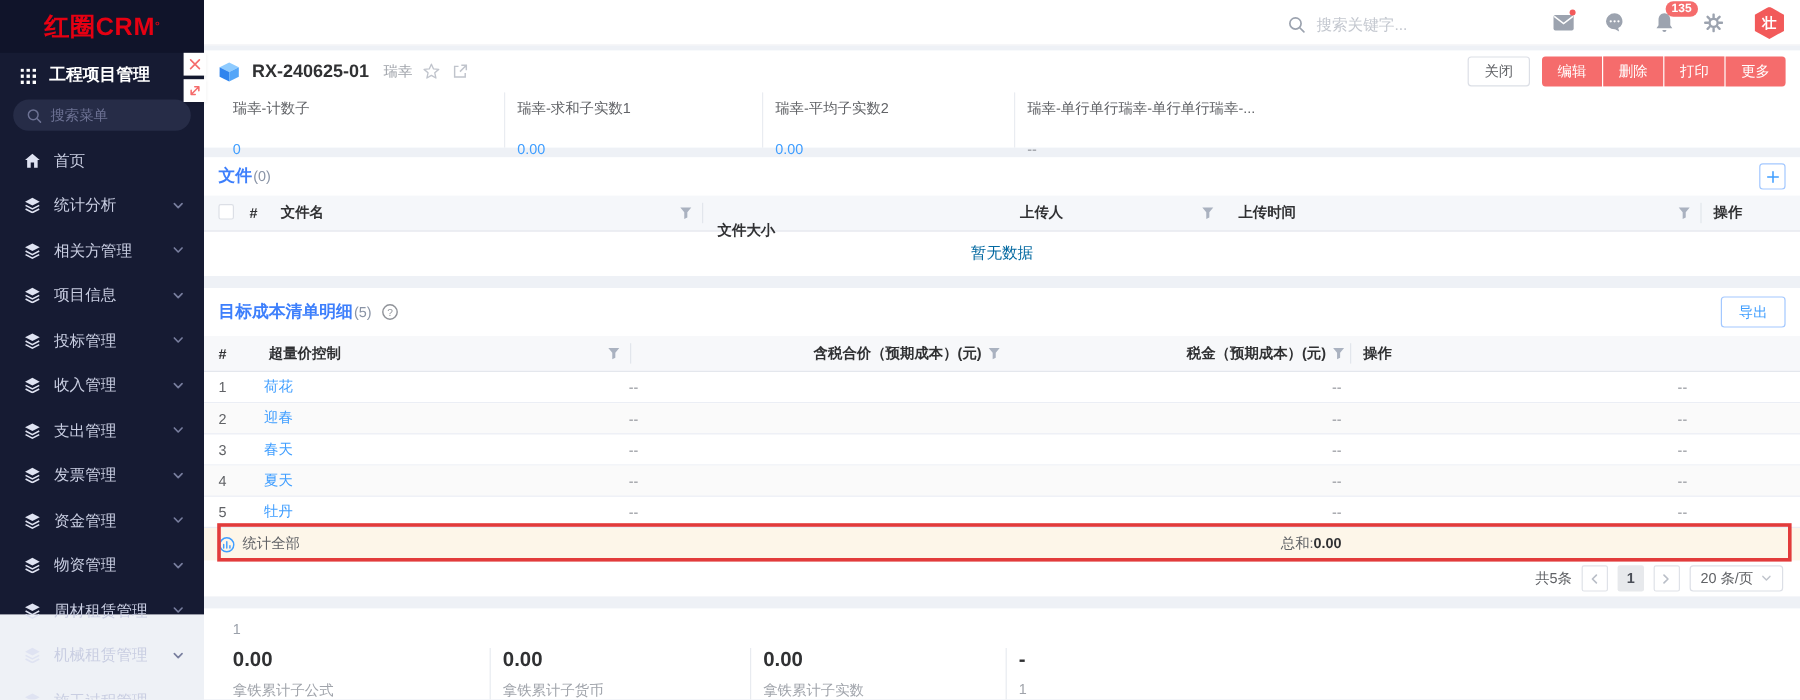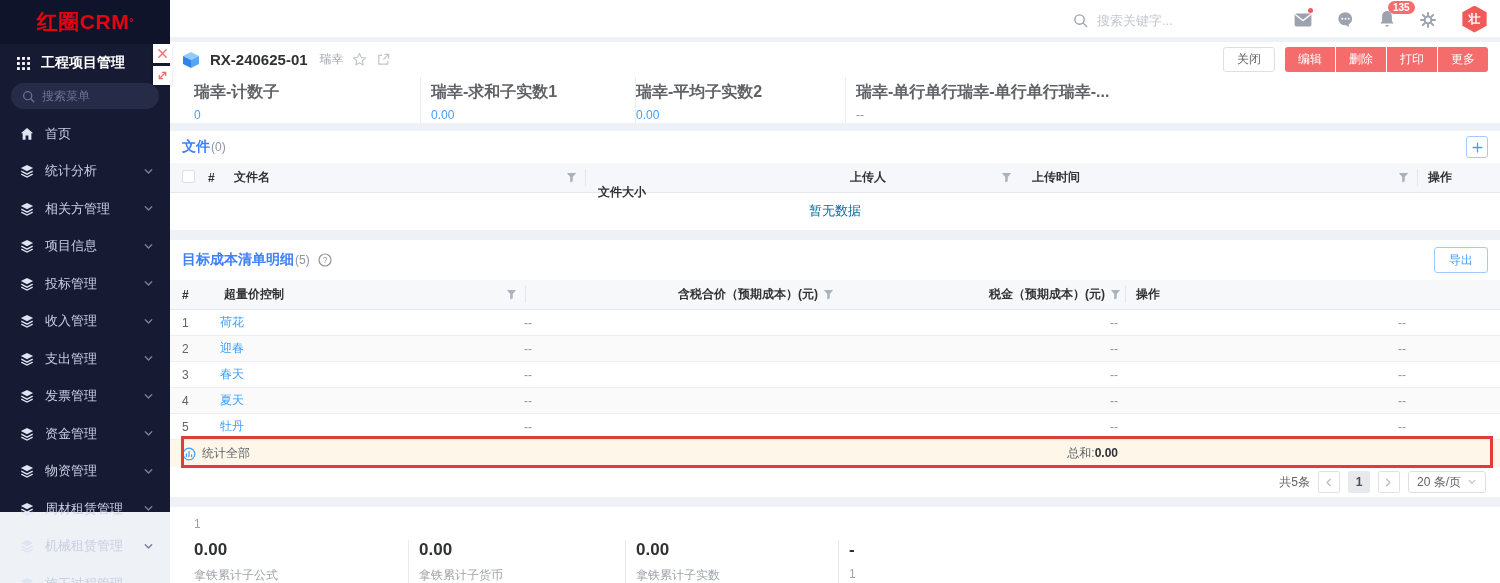--- a/index.html
+++ b/index.html
@@ -51,26 +51,26 @@
   .rec-btns { margin-left:auto; display:flex; align-items:center; gap:10px; }
   .btn-plain { height:25px; padding:0 13px; background:#fff; border:1px solid #dcdfe6; border-radius:3px; font-size:12px; color:#606266; cursor:pointer; font-family:"Liberation Sans",sans-serif; }
   .btn-group { display:flex; gap:1px; }
   .btn-danger { height:25px; padding:0 13px; background:#f56c6c; border:none; font-size:12px; color:#fff; cursor:pointer; font-family:"Liberation Sans",sans-serif; }
   .btn-group .btn-danger:first-child { border-radius:3px 0 0 3px; }
   .btn-group .btn-danger:last-child { border-radius:0 3px 3px 0; }
 
   
   .summary-row { height:46px; display:flex; padding-left:24px; }
   .sf { padding-top:5px; }
-  .sf-label { font-size:16px; color:#606266; margin-bottom:5px; white-space:nowrap; overflow:hidden;font-weight:bold; }
+  .sf-label { font-size:12px; color:#606266; margin-bottom:18px; white-space:nowrap; overflow:hidden; }
   .sf-value { font-size:12px; color:#409eff; }
   .sf-value.muted { color:#909399; }
   .sf1 { width:226px; }
   .sf2 { width:215px; border-left:1px solid #e9ecf1; padding-left:10px; }
-  .sf3 { width:210px; border-left:1px solid #e9ecf1; }
+  .sf3 { width:210px; border-left:1px solid #e9ecf1; padding-left:10px; }
   .sf4 { flex:1; border-left:1px solid #e9ecf1; padding-left:10px; }
 
   
   .sec-title-row { display:flex; align-items:center; padding:0 12px; position:relative; }
   .sec-title { font-size:14px; font-weight:bold; color:#3d7ffc; }
   .sec-count { font-size:12px; color:#8a94a6; margin-left:1px; }
   .q-ic { color:#909399; margin-left:8px; }
 
   
   .thead { display:flex; align-items:center; height:30px; background:#f5f7fa; font-size:12px; font-weight:bold; color:#303133; border-bottom:1px solid #e4e7ed; padding-left:12px; }

